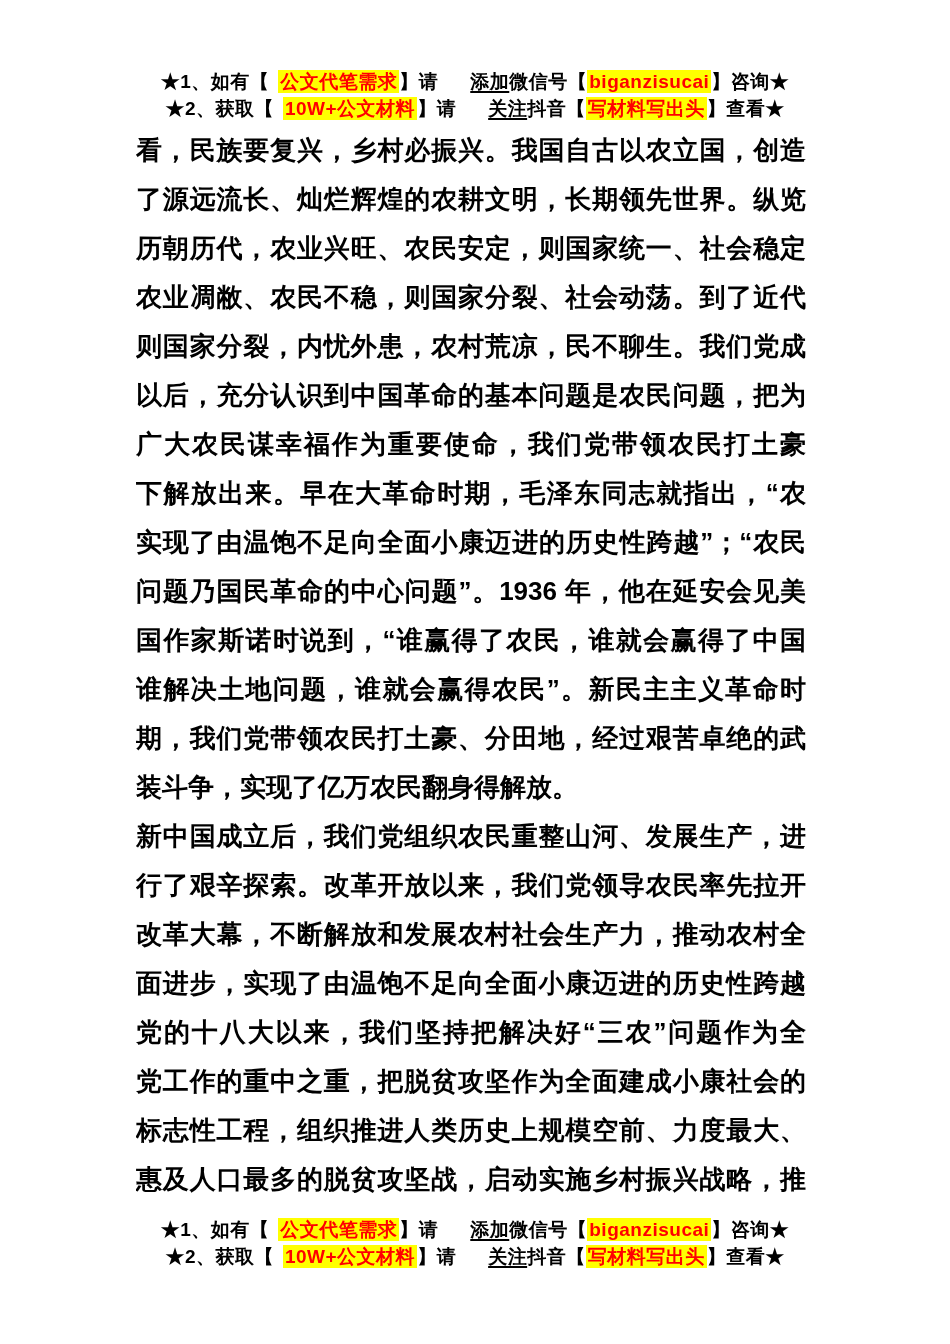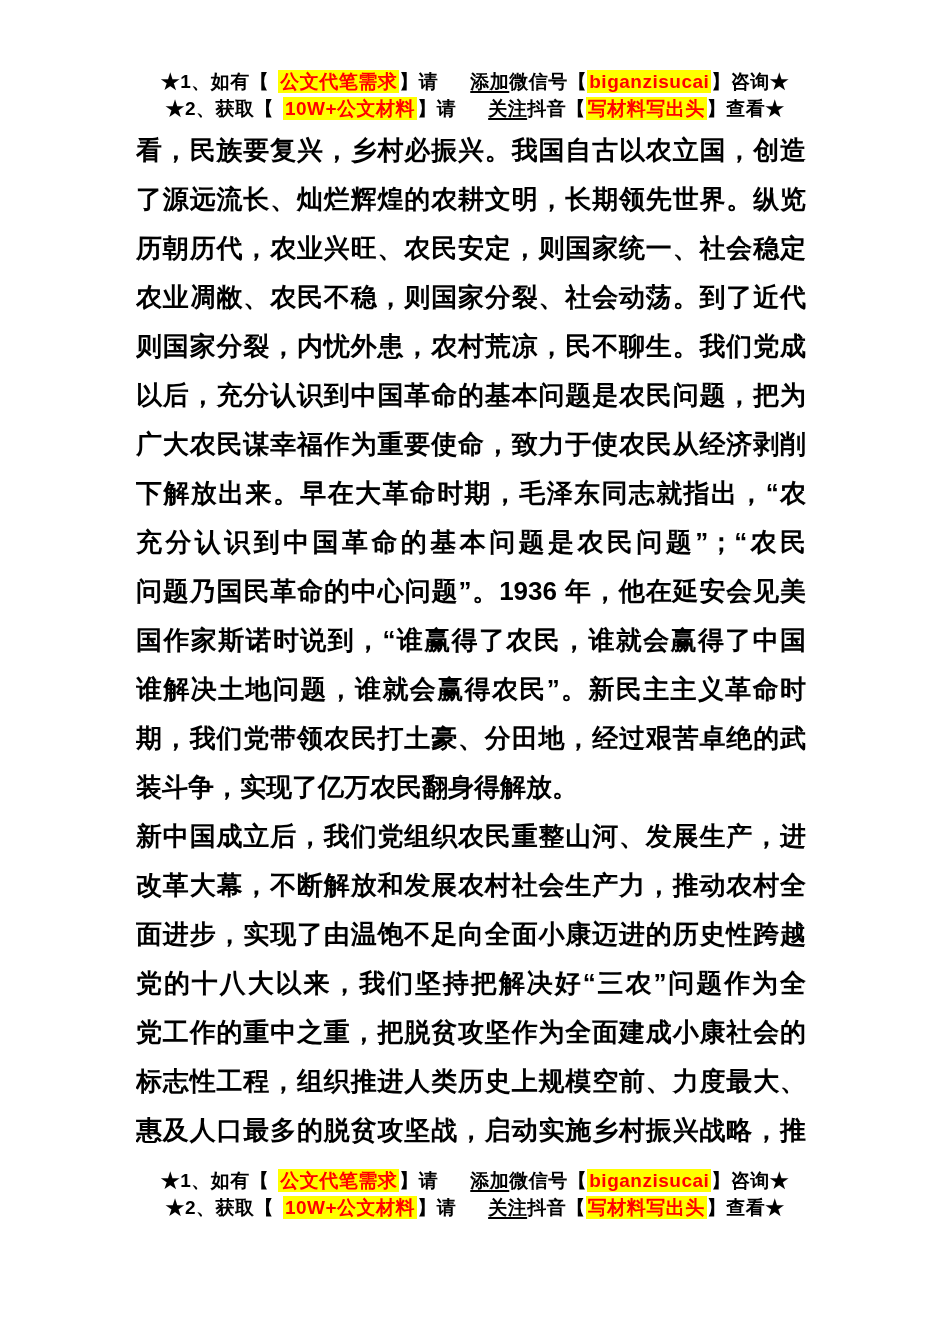--- a/index.html
+++ b/index.html
@@ -79,31 +79,32 @@
     </header>
 
   <main class="doc-body" id="doc-body">
       <div class="paragraph">
         <div class="body-line">看，民族要复兴，乡村必振兴。我国自古以农立国，创造</div>
         <div class="body-line">了源远流长、灿烂辉煌的农耕文明，长期领先世界。纵览</div>
         <div class="body-line">历朝历代，农业兴旺、农民安定，则国家统一、社会稳定</div>
         <div class="body-line">农业凋敝、农民不稳，则国家分裂、社会动荡。到了近代</div>
         <div class="body-line">则国家分裂，内忧外患，农村荒凉，民不聊生。我们党成立</div>
         <div class="body-line">以后，充分认识到中国革命的基本问题是农民问题，把为</div>
-        <div class="body-line">广大农民谋幸福作为重要使命，致力于使农民从经济剥削</div>
+        <div class="body-line">广大农民谋幸福作为重要使命，我们党带领农民打土豪</div>
         <div class="body-line">下解放出来。早在大革命时期，毛泽东同志就指出，“农</div>
-        <div class="body-line">充分认识到中国革命的基本问题是农民问题”；“农民</div>
+        <div class="body-line">实现了由温饱不足向全面小康迈进的历史性跨越”；“农民</div>
         <div class="body-line">问题乃国民革命的中心问题”。1936 年，他在延安会见美</div>
         <div class="body-line">国作家斯诺时说到，“谁赢得了农民，谁就会赢得了中国</div>
         <div class="body-line">谁解决土地问题，谁就会赢得农民”。新民主主义革命时</div>
         <div class="body-line">期，我们党带领农民打土豪、分田地，经过艰苦卓绝的武</div>
         <div class="body-line line-end">装斗争，实现了亿万农民翻身得解放。</div>
       </div>
       <div class="paragraph">
         <div class="body-line">新中国成立后，我们党组织农民重整山河、发展生产，进</div>
+        <div class="body-line">行了艰辛探索。改革开放以来，我们党领导农民率先拉开</div>
         <div class="body-line">改革大幕，不断解放和发展农村社会生产力，推动农村全</div>
         <div class="body-line">面进步，实现了由温饱不足向全面小康迈进的历史性跨越</div>
         <div class="body-line">党的十八大以来，我们坚持把解决好“三农”问题作为全</div>
         <div class="body-line">党工作的重中之重，把脱贫攻坚作为全面建成小康社会的</div>
         <div class="body-line">标志性工程，组织推进人类历史上规模空前、力度最大、</div>
         <div class="body-line">惠及人口最多的脱贫攻坚战，启动实施乡村振兴战略，推</div>
       </div>
     </main>
 
   <footer class="banner banner-bottom" id="banner-bottom">

